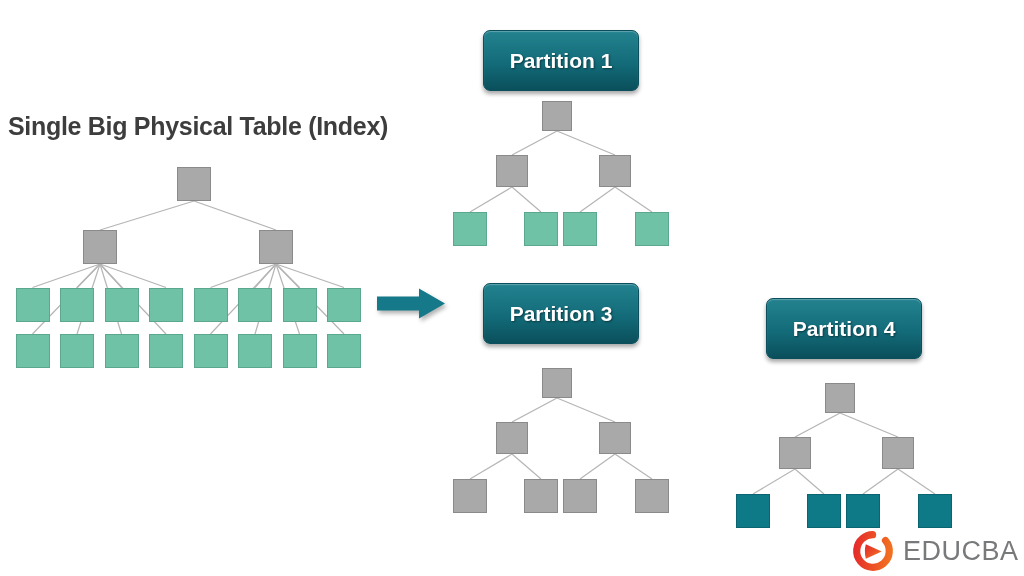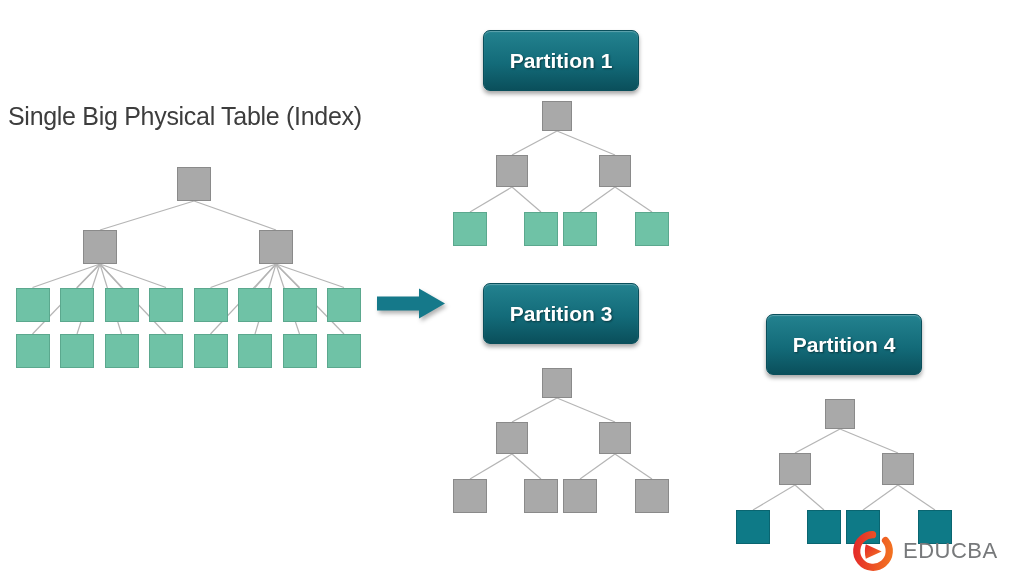--- a/index.html
+++ b/index.html
@@ -3,57 +3,57 @@
 <meta charset="utf-8">
 <style>
   html,body{margin:0;padding:0;}
   body{
     width:1024px;height:576px;overflow:hidden;position:relative;
     background:var(--bg,#ffffff);
     font-family:"Liberation Sans",sans-serif;
   }
   .canvas{position:absolute;inset:0;}
   .title{
-    position:absolute;left:8px;top:102px;width:430px;
-    font-size:25px;font-weight:normal;letter-spacing:-0.3px;
+    position:absolute;left:8px;top:112px;width:430px;
+    font-size:25px;font-weight:bold;letter-spacing:-0.3px;
     color:var(--title-color,#3d3d3d);white-space:nowrap;
   }
   .tree{position:absolute;}
   #big-tree{left:0;top:160px;width:380px;height:215px;}
   .edges{position:absolute;left:0;top:0;pointer-events:none;}
   .edges line{stroke:var(--line-color,#b5b5b5);stroke-width:1.2;}
   .node{
     position:absolute;box-sizing:border-box;border:1px solid;
   }
   .partition{position:absolute;width:240px;height:255px;}
   .pos-p1{left:440px;top:20px;}
   .pos-p2{left:723px;top:20px;}
   .pos-p3{left:440px;top:273px;}
-  .pos-p4{left:723px;top:304px;}
+  .pos-p4{left:723px;top:288px;}
   .badge{
     position:absolute;left:43px;top:10px;width:156px;height:61px;
     border-radius:7px;box-sizing:border-box;
     background:linear-gradient(180deg,var(--badge-top,#23828f) 0%,var(--badge-mid,#136b79) 55%,var(--badge-bottom,#0a4f5b) 100%);
     border:1px solid var(--badge-bottom,#0a4f5b);
     box-shadow:0 3px 4px rgba(0,0,0,0.35), inset 0 1px 1px rgba(255,255,255,0.28);
     color:#ffffff;font-size:21px;font-weight:bold;
     display:flex;align-items:center;justify-content:center;
     text-shadow:1px 1px 2px rgba(0,0,0,0.45);
   }
   .arrow-wrap{
     position:absolute;left:377px;top:288px;width:70px;height:32px;
     filter:drop-shadow(2px 3px 2px rgba(0,0,0,0.30));
   }
   .arrow-wrap polygon{fill:var(--arrow-color,#15798a);}
   .logo{
     position:absolute;left:850px;top:527px;height:48px;
     display:flex;align-items:center;gap:7px;
   }
   .logo-text{
-    font-size:22px;letter-spacing:0.5px;font-weight:400;
+    font-size:27px;letter-spacing:0.5px;font-weight:400;
     color:var(--logo-text,#77797b);
   }
   .stop-red{stop-color:var(--logo-red,#e3242b);}
   .stop-orange{stop-color:var(--logo-orange,#f47920);}
 </style>
 </head>
 <body>
 
 <div class="canvas">
 

